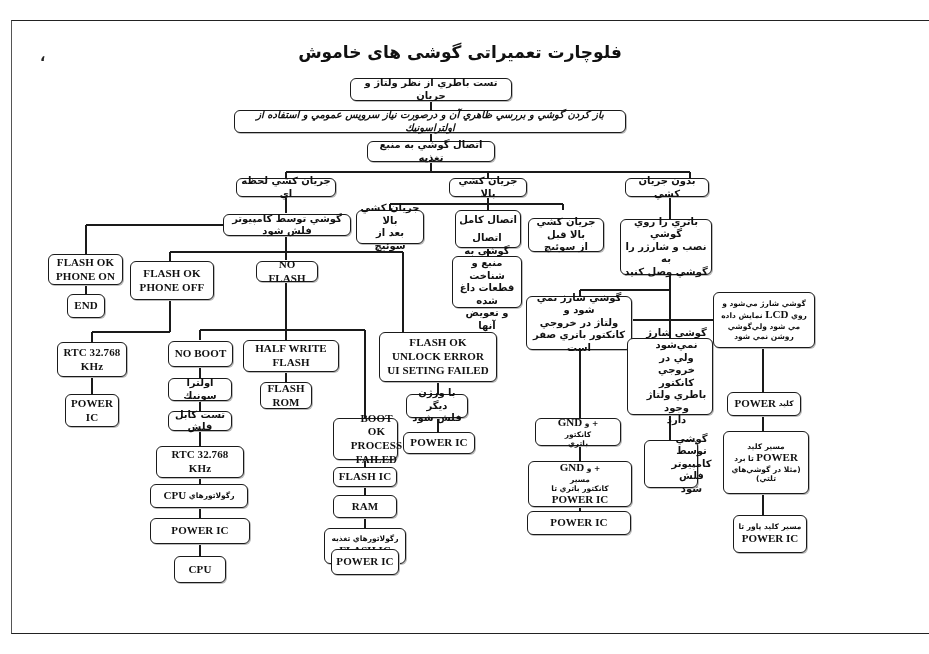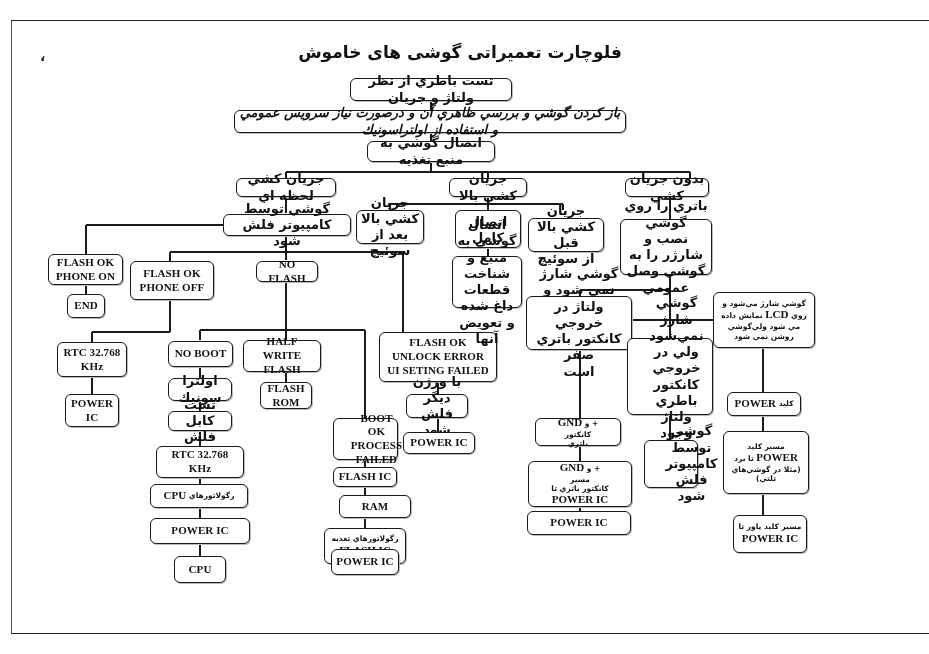--- a/index.html
+++ b/index.html
@@ -13,21 +13,21 @@
     .title {
       position: absolute; left: 290px; top: 42px; width: 340px; text-align: center;
       font-size: 17px; font-weight: bold; direction: rtl;
     }
     svg.lines { position: absolute; left: 0; top: 0; width: 929px; height: 654px; }
     .box {
       position: absolute; border: 1.6px solid #1a1a1a; border-radius: 6px; background: #fff;
       display: flex; align-items: center; justify-content: center; text-align: center;
       line-height: 1.25; padding: 1px 3px; box-shadow: 1px 1px 0 #bbb;
     }
-    .fa { direction: rtl; font-family: "DejaVu Sans", sans-serif; font-size: 13px; font-weight: bold; }
+    .fa { direction: rtl; font-family: "DejaVu Sans", sans-serif; font-size: 10px; font-weight: bold; }
     .en { font-family: "Liberation Serif", serif; font-size: 11px; font-weight: bold; letter-spacing: 0.1px; }
     .mix { direction: rtl; font-family: "DejaVu Sans", sans-serif; font-size: 7.5px; font-weight: bold; }
     .mix .lat { font-family: "Liberation Serif", serif; font-size: 11px; }
     .ml { white-space: pre-line; }
   </style>
 </head>
 <body>
 
 <div class="page-frame"></div>
 <div class="stray-mark" style="left:40px;top:48px;">،</div>
@@ -125,40 +125,40 @@
 <div class="box en" style="left:67px;top:294px;width:38px;height:24px;">END</div>
 <div class="box en ml" style="left:130px;top:261px;width:84px;height:39px;">FLASH OK
 PHONE OFF</div>
 <div class="box en ml" style="left:57px;top:342px;width:70px;height:35px;">RTC 32.768
 KHz</div>
 <div class="box en ml" style="left:65px;top:394px;width:54px;height:33px;">POWER
 IC</div>
 <div class="box en" style="left:256px;top:261px;width:62px;height:21px;">NO FLASH</div>
 
 <div class="box en" style="left:168px;top:341px;width:65px;height:26px;">NO BOOT</div>
-<div class="box fa" style="left:168px;top:378px;width:64px;height:23px;border-radius:7px;">اولترا سونيك</div>
+<div class="box fa" style="left:168px;top:378px;width:64px;height:23px;">اولترا سونيك</div>
 <div class="box fa" style="left:168px;top:411px;width:64px;height:20px;">تست كابل فلش</div>
 <div class="box en ml" style="left:156px;top:446px;width:88px;height:32px;">RTC 32.768
 KHz</div>
 <div class="box mix" style="left:150px;top:484px;width:98px;height:24px;">
   <span>رگولاتورهاي</span>&nbsp;<span class="lat">CPU</span>
 </div>
 <div class="box en" style="left:150px;top:518px;width:100px;height:26px;">POWER IC</div>
 <div class="box en" style="left:174px;top:556px;width:52px;height:27px;">CPU</div>
 
-<div class="box en ml" style="left:243px;top:340px;width:78px;height:32px;">HALF WRITE
+<div class="box en ml" style="left:243px;top:340px;width:96px;height:32px;">HALF WRITE
 FLASH</div>
 <div class="box en ml" style="left:260px;top:382px;width:52px;height:27px;">FLASH
 ROM</div>
 
 <div class="box en ml" style="left:333px;top:418px;width:65px;height:42px;padding-left:25px;">BOOT OK
 PROCESS
 FAILED</div>
 <div class="box en" style="left:333px;top:467px;width:64px;height:20px;">FLASH IC</div>
-<div class="box en" style="left:333px;top:495px;width:72px;height:23px;margin-left:6px;">RAM</div>
+<div class="box en" style="left:333px;top:495px;width:64px;height:23px;">RAM</div>
 <div class="box mix" style="left:324px;top:505px;width:82px;height:36px;flex-direction:column;top:528px;">
   <span>رگولاتورهاي تغذيه</span>
   <span class="lat">FLASH IC</span>
 </div>
 <div class="box en" style="left:331px;top:549px;width:68px;height:26px;">POWER IC</div>
 
 <div class="box en ml" style="left:379px;top:332px;width:118px;height:50px;">FLASH OK
 UNLOCK ERROR
 UI SETING FAILED</div>
 <div class="box fa ml" style="left:406px;top:394px;width:62px;height:24px;">با ورژن ديگر
@@ -170,21 +170,21 @@
 <div class="box fa" style="left:455px;top:210px;width:66px;height:38px;align-items:flex-start;padding-top:3px;">اتصال كامل</div>
 <div class="box fa ml" style="left:452px;top:256px;width:70px;height:52px;">اتصال گوشي به
 منبع و شناخت
 قطعات داغ شده
 و تعويض آنها</div>
 <div class="box fa ml" style="left:528px;top:210px;width:76px;height:34px;margin-top:8px;">جريان كشي بالا قبل
 از سوئيچ</div>
 
 <div class="box fa ml" style="left:620px;top:219px;width:92px;height:56px;">باتري را روي گوشي
 نصب و شارژر را به
-گوشي وصل عمومي</div>
+گوشي وصل كنيد</div>
 <div class="box fa ml" style="left:526px;top:296px;width:106px;height:54px;">گوشي شارژ نمي شود و
 ولتاژ در خروجي
 كانكتور باتري صفر
 است</div>
 <div class="box mix" style="left:535px;top:418px;width:86px;height:28px;flex-direction:column;">
   <span><span>+ و</span> <span class="lat">GND</span></span>
   <span class="ml">كانكتور
 باتري</span>
 </div>
 <div class="box mix" style="left:528px;top:461px;width:104px;height:31px;flex-direction:column;height:46px;">

